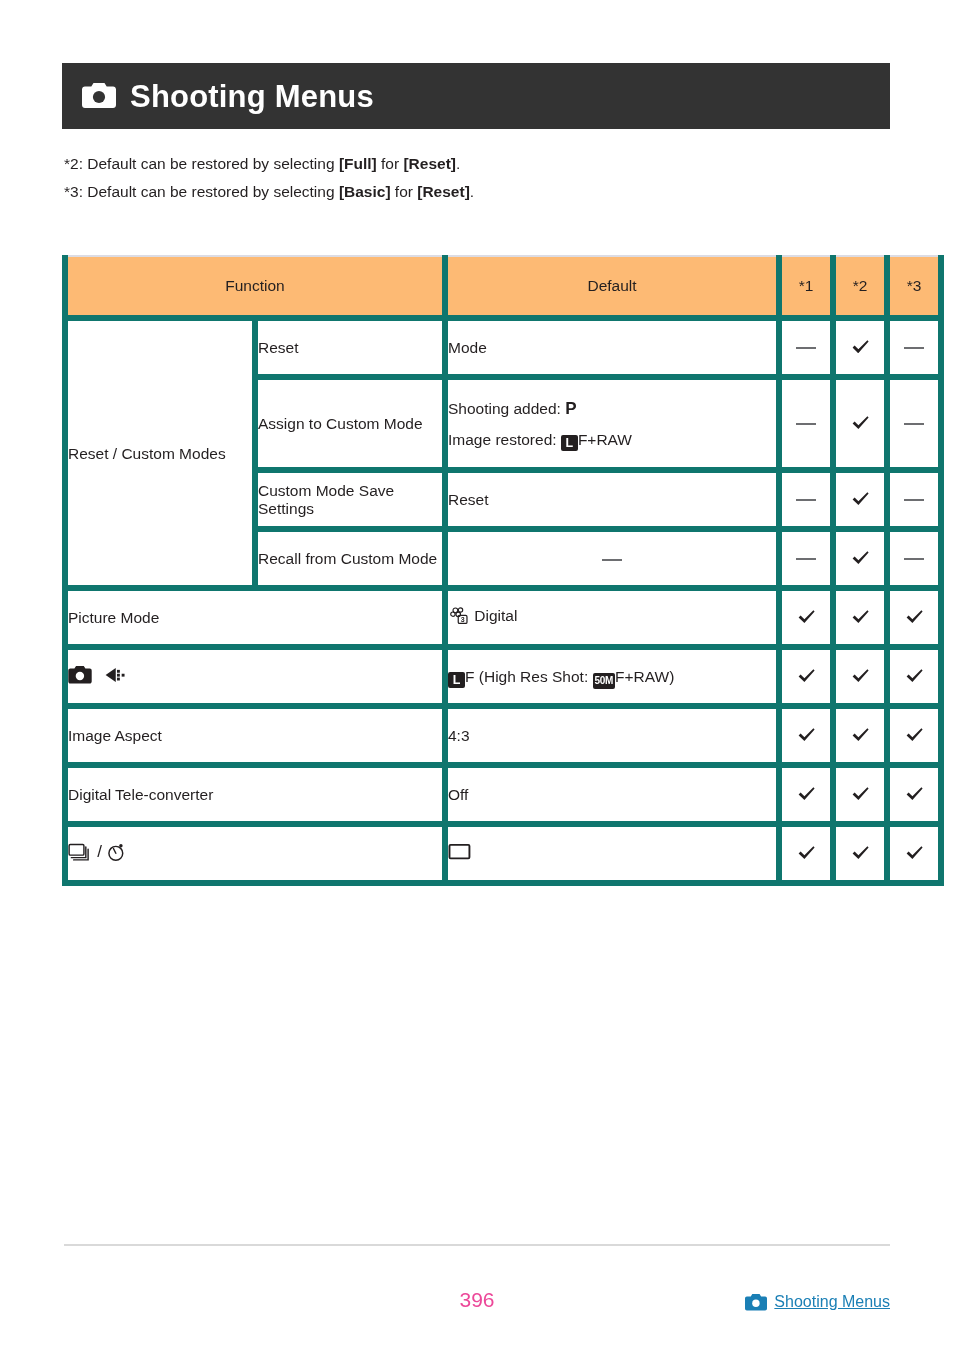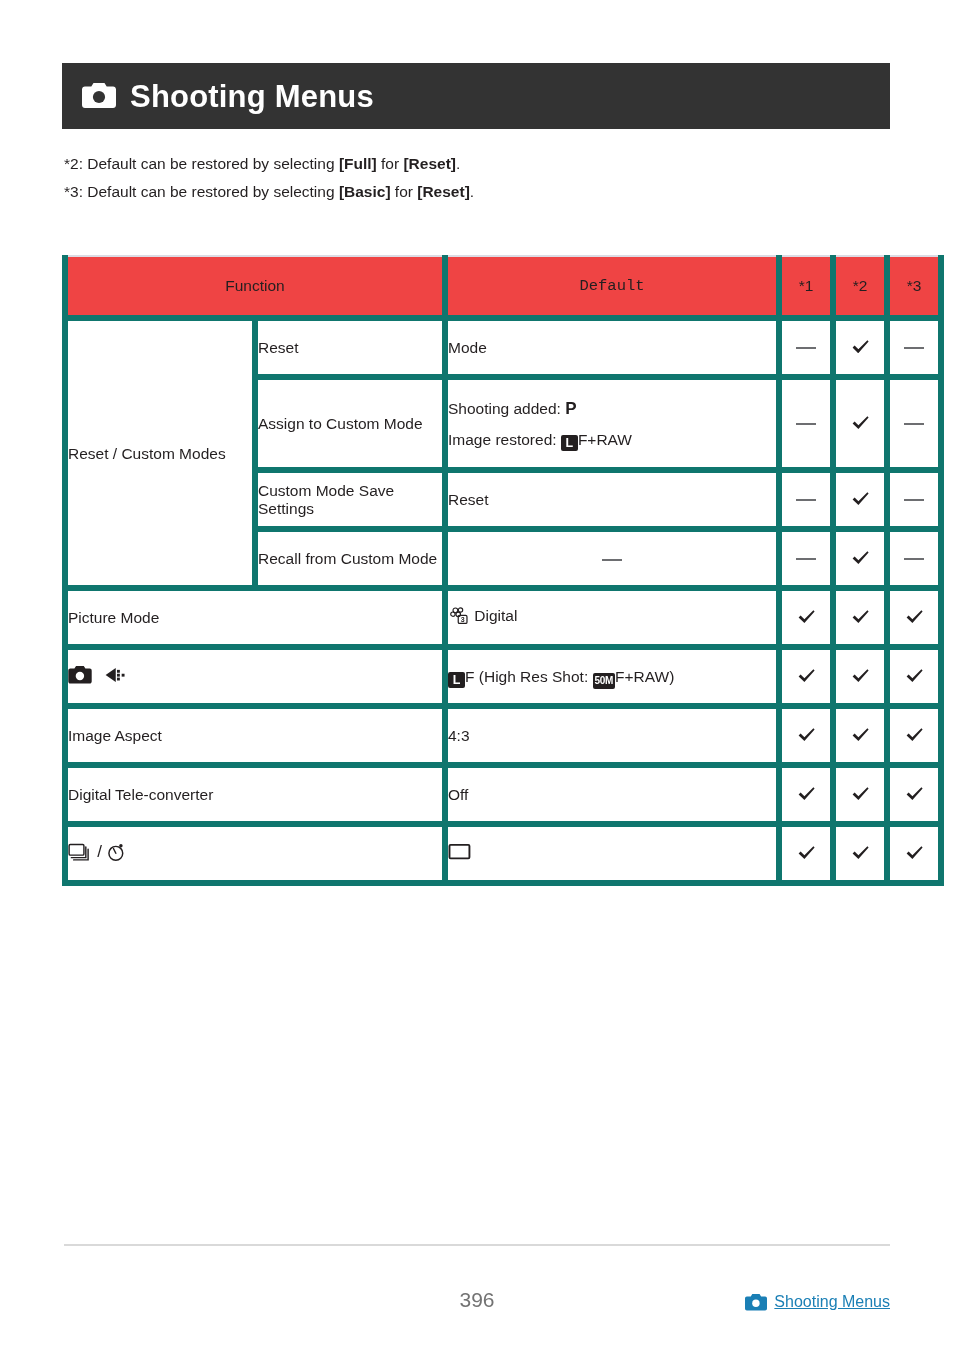--- a/index.html
+++ b/index.html
@@ -80,29 +80,29 @@
   }
   table.spec td, table.spec th {
     border: 6px solid #0f766e;
     vertical-align: middle;
     font-weight: normal;
     font-size: 15.5px;
     color: #231f20;
     padding: 0;
   }
   table.spec thead th {
-    background: #ef4444;
+    background: #fdba74;
     border-top: 2px solid #dcdce4;
     border-bottom: 2px solid #dcdce4;
     height: 58px;
     text-align: center;
     font-size: 15.5px;
   }
   thead th.c-func { width: 374px; }
-  thead th.c-def  { width: 328px; font-family: Liberation Mono, monospace; }
+  thead th.c-def  { width: 328px; }
   thead th.c-star { width: 48px; }
 
   td.fn-span {
     width: 124px;
     padding: 0 0 0 13px;
     line-height: 27px;
     vertical-align: middle;
     border-right: 1px solid #e3e3e8;
   }
   td.fn-sub {
@@ -184,21 +184,21 @@
     height: 2px;
     background: #d9d9d9;
   }
   .page-number {
     position: absolute;
     left: 0;
     top: 1288px;
     width: 954px;
     text-align: center;
     font-size: 21px;
-    color: #737373;
+    color: #ec4899;
   }
   .footer-link {
     position: absolute;
     right: 64px;
     top: 1293px;
     display: flex;
     align-items: center;
     color: #1a7fb5;
     font-size: 16px;
     white-space: nowrap;

